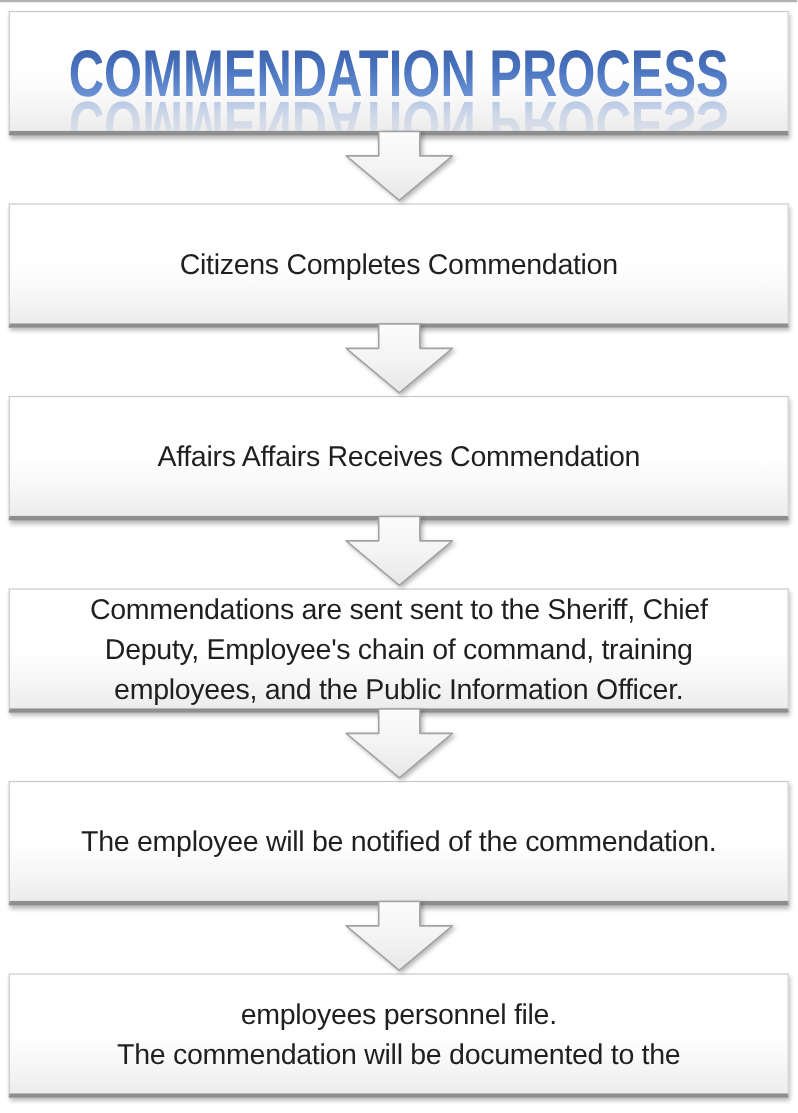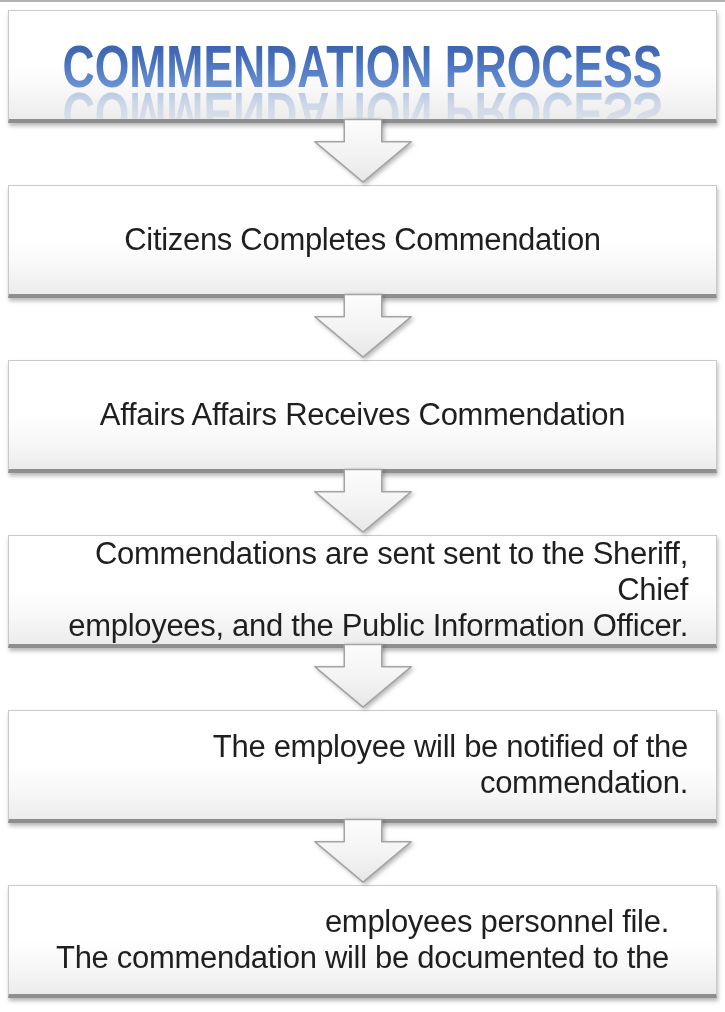--- a/index.html
+++ b/index.html
@@ -29,25 +29,24 @@
     background: linear-gradient(#ffffff 50%, #f7f7f7 75%, #ececec 100%);
     box-shadow: 1px 3px 4px rgba(0,0,0,0.28);
     display: flex; align-items: center; justify-content: center;
     position: relative; z-index: 1;
     text-align: center;
   }
   .title-box { overflow: hidden; }
   .title-box svg { display: block; }
   .box-text {
     color: #1f1f1f;
-    font-size: 31px;
+    font-size: 26px;
     line-height: 36px;
     padding: 0 28px;
     letter-spacing: -0.3px;
-    text-align: right;
   }
   .arrow-row {
     height: 62px;
     display: flex; justify-content: center;
     position: relative; z-index: 2;
   }
   .arrow-row svg {
     width: 104px; height: 67px;
     margin-top: -4px;
     overflow: visible;
@@ -119,20 +118,21 @@
 
     <div class="arrow-row">
       <svg viewBox="0 0 104 68">
         <path d="M 33 0.5 L 33 23 L 3 23 L 52 64 L 101 23 L 71 23 L 71 0.5 Z" fill="url(#arrowGrad)" stroke="#a3a3a3" stroke-width="1.5" stroke-linejoin="round"></path>
       </svg>
     </div>
 
     <div class="box">
       <div class="box-text">
         <div>Commendations are sent sent to the Sheriff, Chief</div>
+        <div>Deputy, Employee's chain of command, training</div>
         <div>employees, and the Public Information Officer.</div>
       </div>
     </div>
 
     <div class="arrow-row">
       <svg viewBox="0 0 104 68">
         <path d="M 33 0.5 L 33 23 L 3 23 L 52 64 L 101 23 L 71 23 L 71 0.5 Z" fill="url(#arrowGrad)" stroke="#a3a3a3" stroke-width="1.5" stroke-linejoin="round"></path>
       </svg>
     </div>
 

